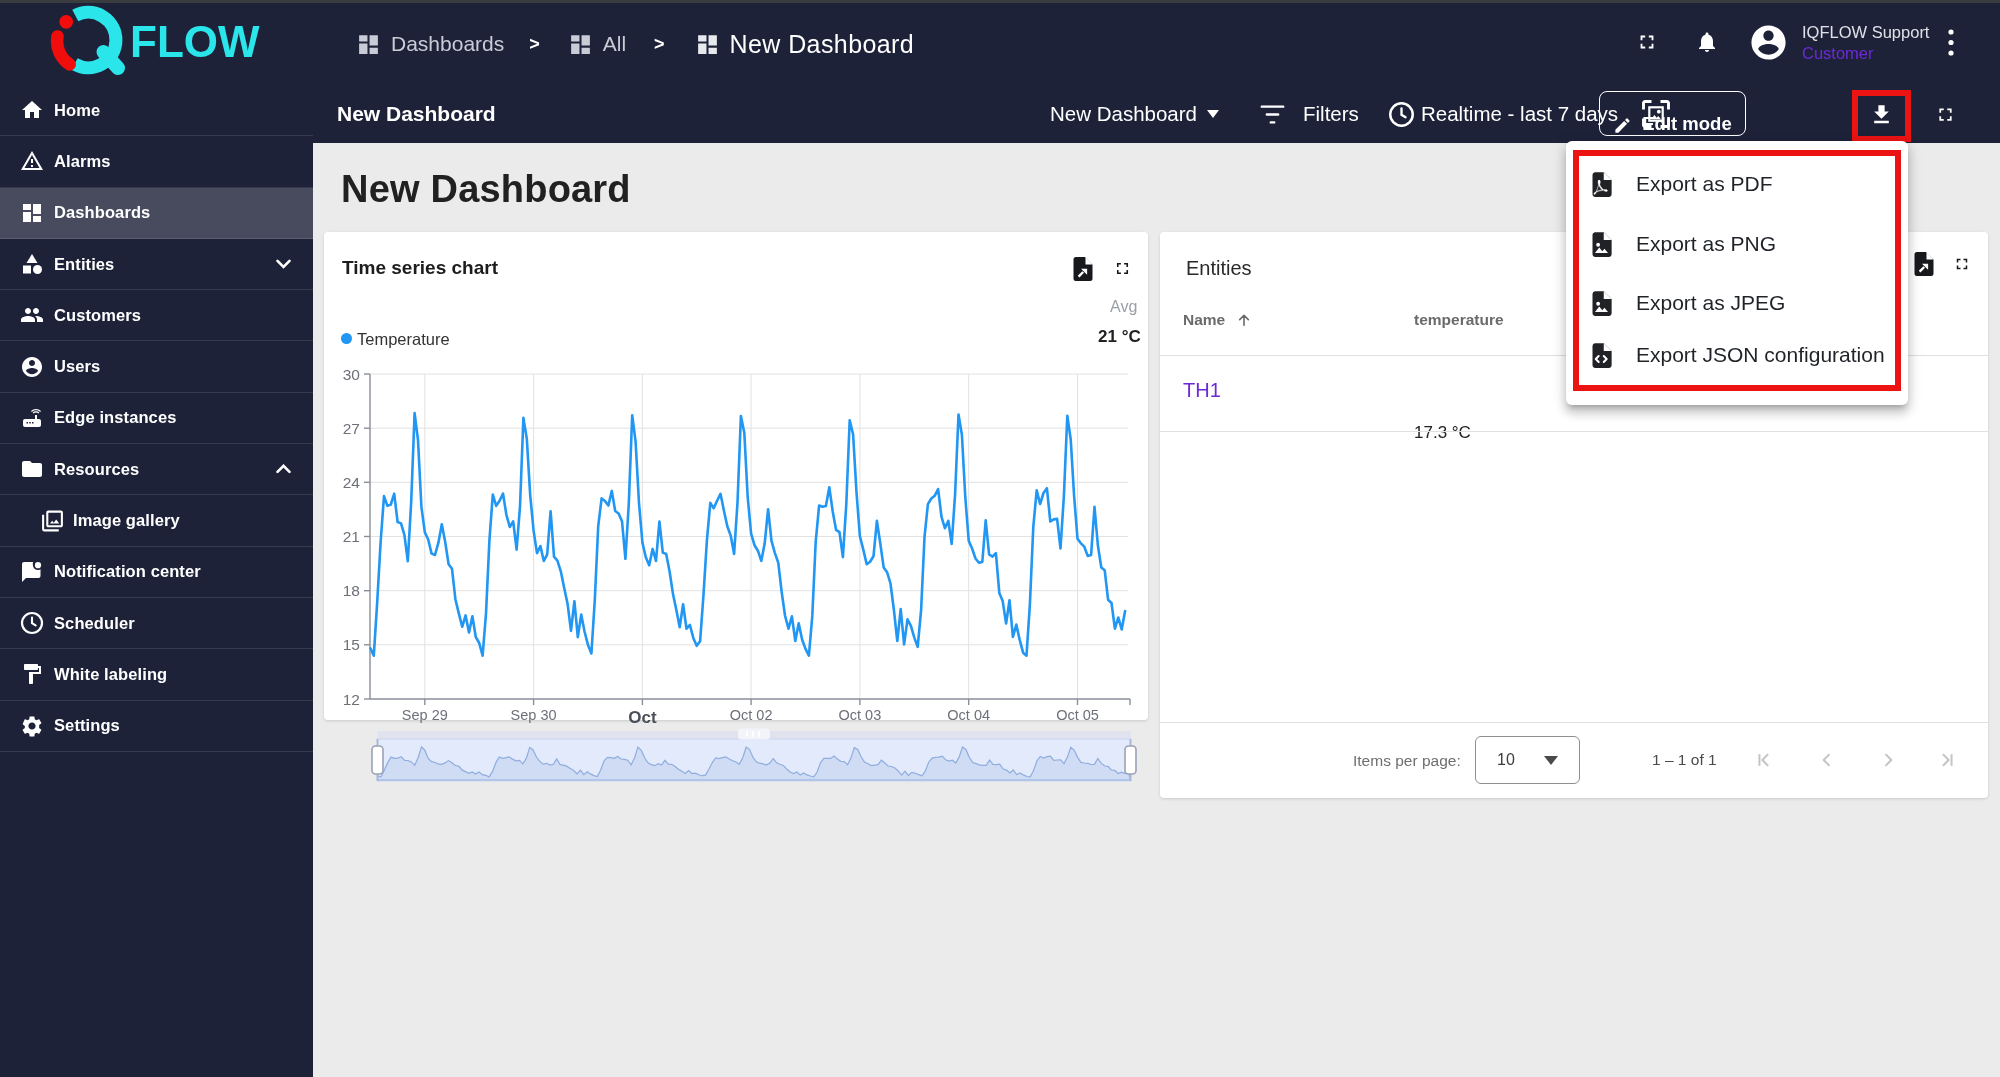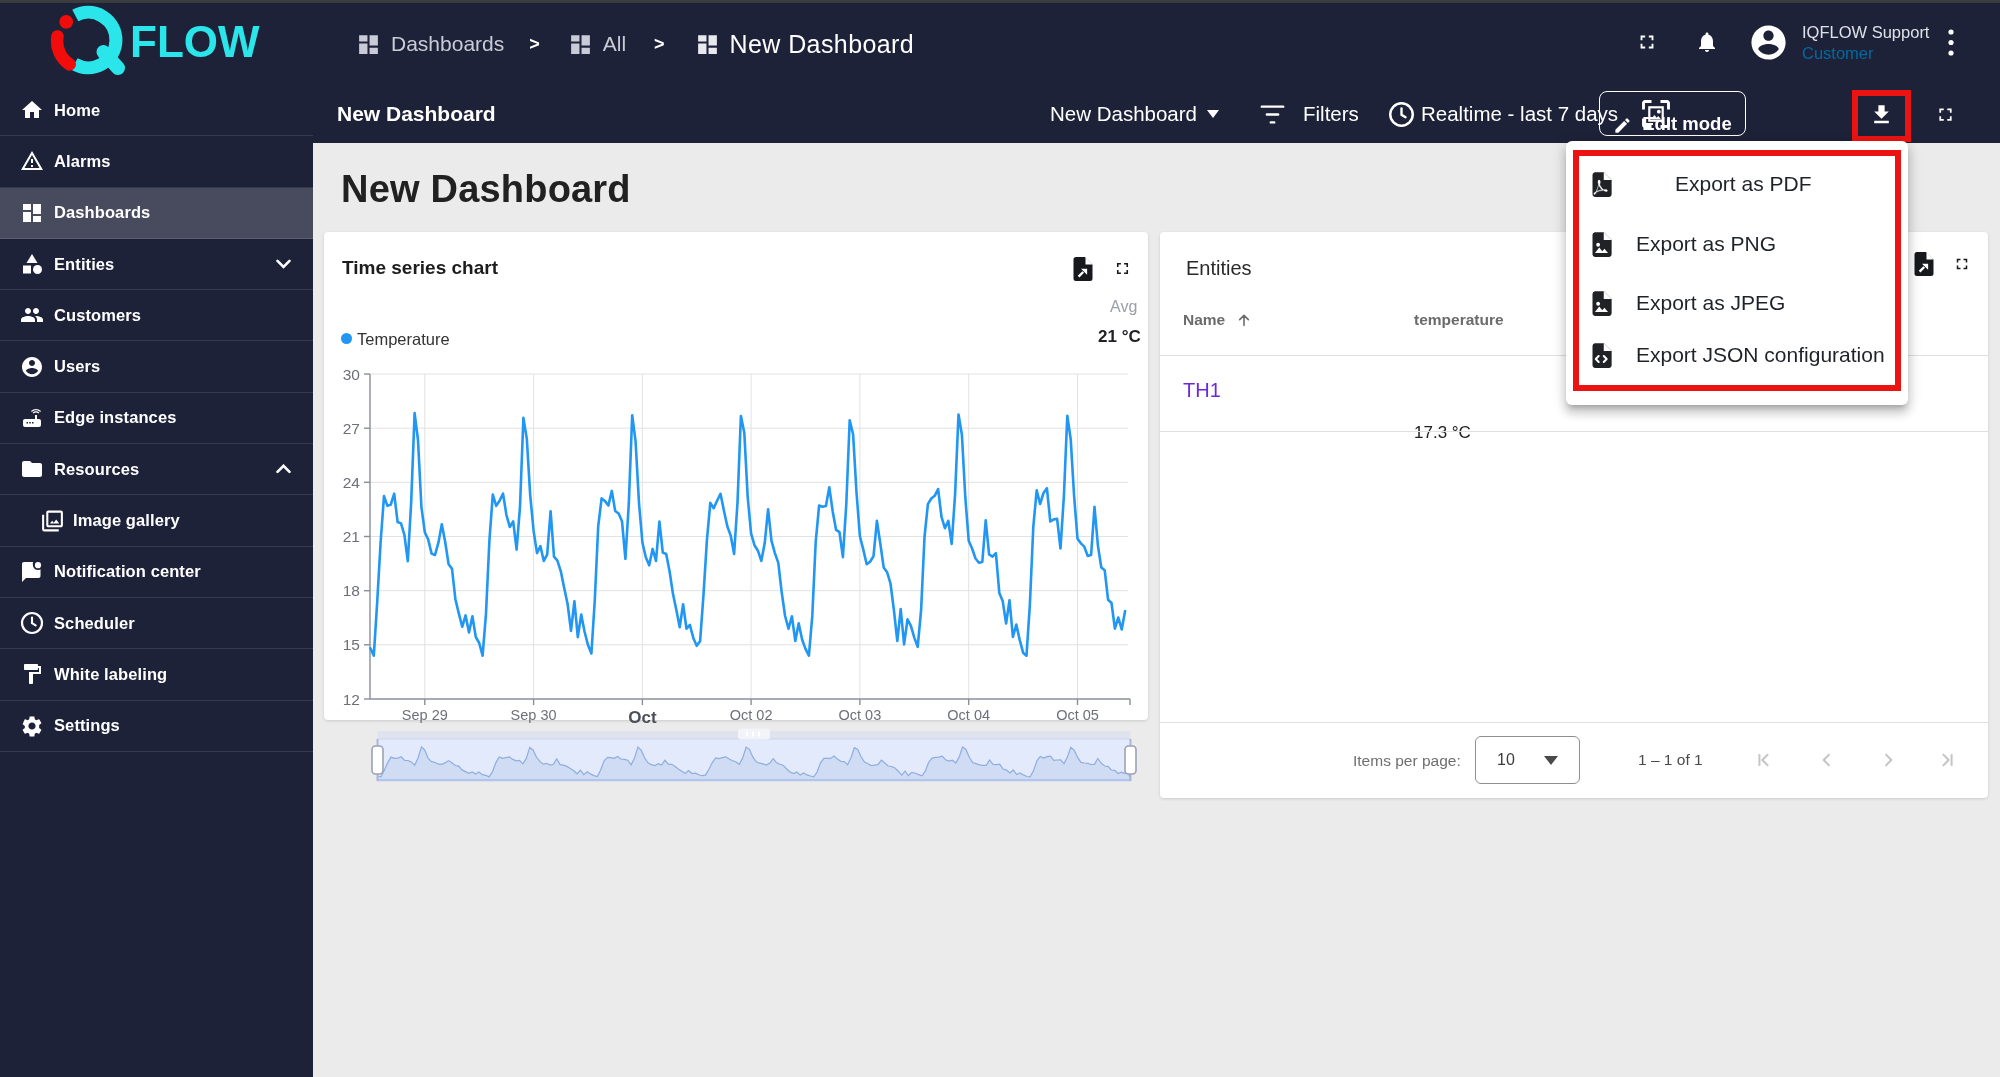--- a/index.html
+++ b/index.html
@@ -69,21 +69,21 @@
 </div>
 <svg class="abs" style="left:1636px;top:31px;" width="22" height="22" viewBox="0 0 24 24" fill="#fff">
   <path d="M7 14H5v5h5v-2H7v-3zm-2-4h2V7h3V5H5v5zm12 7h-3v2h5v-5h-2v3zM14 5v2h3v3h2V5h-5z"></path>
   </svg>
 <svg class="abs" style="left:1695px;top:29px;" width="24" height="26" viewBox="0 0 24 24" fill="#fff">
   <path d="M12 22c1.1 0 2-.9 2-2h-4c0 1.1.9 2 2 2zm6-6v-5c0-3.07-1.63-5.64-4.5-6.32V4c0-.83-.67-1.5-1.5-1.5s-1.5.67-1.5 1.5v.68C7.64 5.36 6 7.92 6 11v5l-2 2v1h16v-1l-2-2z"></path>
   </svg>
 <svg class="abs" style="left:1748px;top:22px;" width="41" height="41" viewBox="0 0 24 24" fill="#fff">
   <path d="M12 2C6.48 2 2 6.48 2 12s4.48 10 10 10 10-4.48 10-10S17.52 2 12 2zm0 3c1.66 0 3 1.34 3 3s-1.34 3-3 3-3-1.34-3-3 1.34-3 3-3zm0 14.2c-2.5 0-4.71-1.28-6-3.22.03-1.99 4-3.08 6-3.08 1.99 0 5.97 1.09 6 3.08-1.29 1.94-3.5 3.22-6 3.22z"></path>
   </svg>
-<div class="abs" style="left:1802px;top:22px;font-size:16.5px;color:#dfe1e8;line-height:21px;">IQFLOW Support<br><span style="color:#0369a1;text-align:center;">Customer</span></div>
+<div class="abs" style="left:1802px;top:22px;font-size:16.5px;color:#dfe1e8;line-height:21px;">IQFLOW Support<br><span style="color:#6d28d9;text-align:center;">Customer</span></div>
 <svg class="abs" style="left:1944px;top:28px;" width="14" height="30" viewBox="0 0 14 30" fill="#fff">
   <circle cx="7" cy="4" r="2.6"></circle>
     <circle cx="7" cy="14.5" r="2.6"></circle>
     <circle cx="7" cy="25" r="2.6"></circle>
   </svg>
 <div class="abs" style="left:337px;top:85px;height:58px;display:flex;align-items:center;color:#fff;font-size:21px;font-weight:700;">New Dashboard</div>
 <div class="abs" style="left:1050px;top:85px;height:58px;display:flex;align-items:center;color:#fff;font-size:20.5px;">New Dashboard
   <svg style="margin-left:10px;" width="12" height="8" viewBox="0 0 12 8" fill="#fff">
       <path d="M0 0h12L6 8z"></path>
     </svg></div>
@@ -305,38 +305,38 @@
 <div class="abs" style="left:23px;top:147px;font-size:20px;color:#6d28d9;">TH1</div>
 <div class="abs" style="left:254px;top:147px;font-size:17px;color:#212121;margin-top:44px;">17.3 °C</div>
 <div class="abs" style="left:0px;top:199px;width:828px;height:1px;background:#e0e0e0;"></div>
 <div class="abs" style="left:0px;top:490px;width:828px;height:1px;background:#e0e0e0;"></div>
 <div class="abs" style="left:193px;top:520px;font-size:15.5px;color:#6f6f6f;">Items per page:</div>
 <div class="abs" style="left:315px;top:504px;width:105px;height:48px;border:1px solid #8f8f8f;border-radius:6px;"></div>
 <div class="abs" style="left:337px;top:519px;font-size:16px;color:#3c3c3c;">10</div>
 <svg class="abs" style="left:384px;top:524px;" width="14" height="9" viewBox="0 0 14 9" fill="#4a4a4a">
       <path d="M0 0h14L7 9z"></path>
     </svg>
-<div class="abs" style="left:478px;top:519px;font-size:15.5px;color:#4a4a4a;">1 – 1 of 1</div>
+<div class="abs" style="left:492px;top:519px;font-size:15.5px;color:#4a4a4a;">1 – 1 of 1</div>
 <svg class="abs" style="left:594px;top:518px;" width="20" height="20" viewBox="0 0 24 24" fill="none" stroke="#c4c4c4" stroke-width="2.4" stroke-linejoin="round">
       <path d="M17 5l-7 7 7 7"></path>
       <path d="M6.5 5v14"></path>
     </svg>
 <svg class="abs" style="left:657px;top:518px;" width="20" height="20" viewBox="0 0 24 24" fill="none" stroke="#c4c4c4" stroke-width="2.4" stroke-linejoin="round">
       <path d="M15 5l-7 7 7 7"></path>
     </svg>
 <svg class="abs" style="left:718px;top:518px;" width="20" height="20" viewBox="0 0 24 24" fill="none" stroke="#c4c4c4" stroke-width="2.4" stroke-linejoin="round">
       <path d="M9 5l7 7-7 7"></path>
     </svg>
 <svg class="abs" style="left:777px;top:518px;" width="20" height="20" viewBox="0 0 24 24" fill="none" stroke="#c4c4c4" stroke-width="2.4" stroke-linejoin="round">
       <path d="M7 5l7 7-7 7"></path>
       <path d="M17.5 5v14"></path>
     </svg>
 </div>
 <div class="menu">
-<div class="mitem" style="top:13px;padding-left:39px;">
+<div class="mitem" style="top:13px;">
       <svg width="27" height="27" viewBox="0 0 24 24">
         <path d="M6 1h8l7 7v12.5A2.5 2.5 0 0 1 18.5 23h-12A2.5 2.5 0 0 1 4 20.5v-17A2.5 2.5 0 0 1 6 1z" fill="#202225"></path>
         <path d="M14 1l7 7h-7z" fill="#fff"></path>
         <path d="M7.6 17.9c.7-1.7 1.5-3.9 1.9-5.6.5 1.4 1.6 3.2 2.9 4.3-1.5.3-3.4.8-4.8 1.3zm-1.2 1.3c2-.9 5-1.7 7.3-2 1 .7 2 1.1 2.7 1.1.5 0 .9-.4.9-.9 0-.6-.7-1-1.7-1-.5 0-1.1.1-1.8.2-1.4-1-2.7-2.9-3.3-4.5.3-1.2.5-2.3.4-3-.1-.6-.5-1-1-1s-.9.4-1 1c-.1 1 .1 2.2.5 3.3-.5 1.8-1.4 4.3-2.2 6-.9.4-1.6.9-1.9 1.3-.4.5-.2 1.1.4 1.1.5.1 1.2-.5 1.7-1.6z" fill="#fff" stroke="#fff" stroke-width="0.3"></path>
       </svg>
       <span>Export as PDF</span>
     </div>
 <div class="mitem" style="top:73px;">
       <svg width="27" height="27" viewBox="0 0 24 24">
         <path d="M6 1h8l7 7v12.5A2.5 2.5 0 0 1 18.5 23h-12A2.5 2.5 0 0 1 4 20.5v-17A2.5 2.5 0 0 1 6 1z" fill="#202225"></path>

